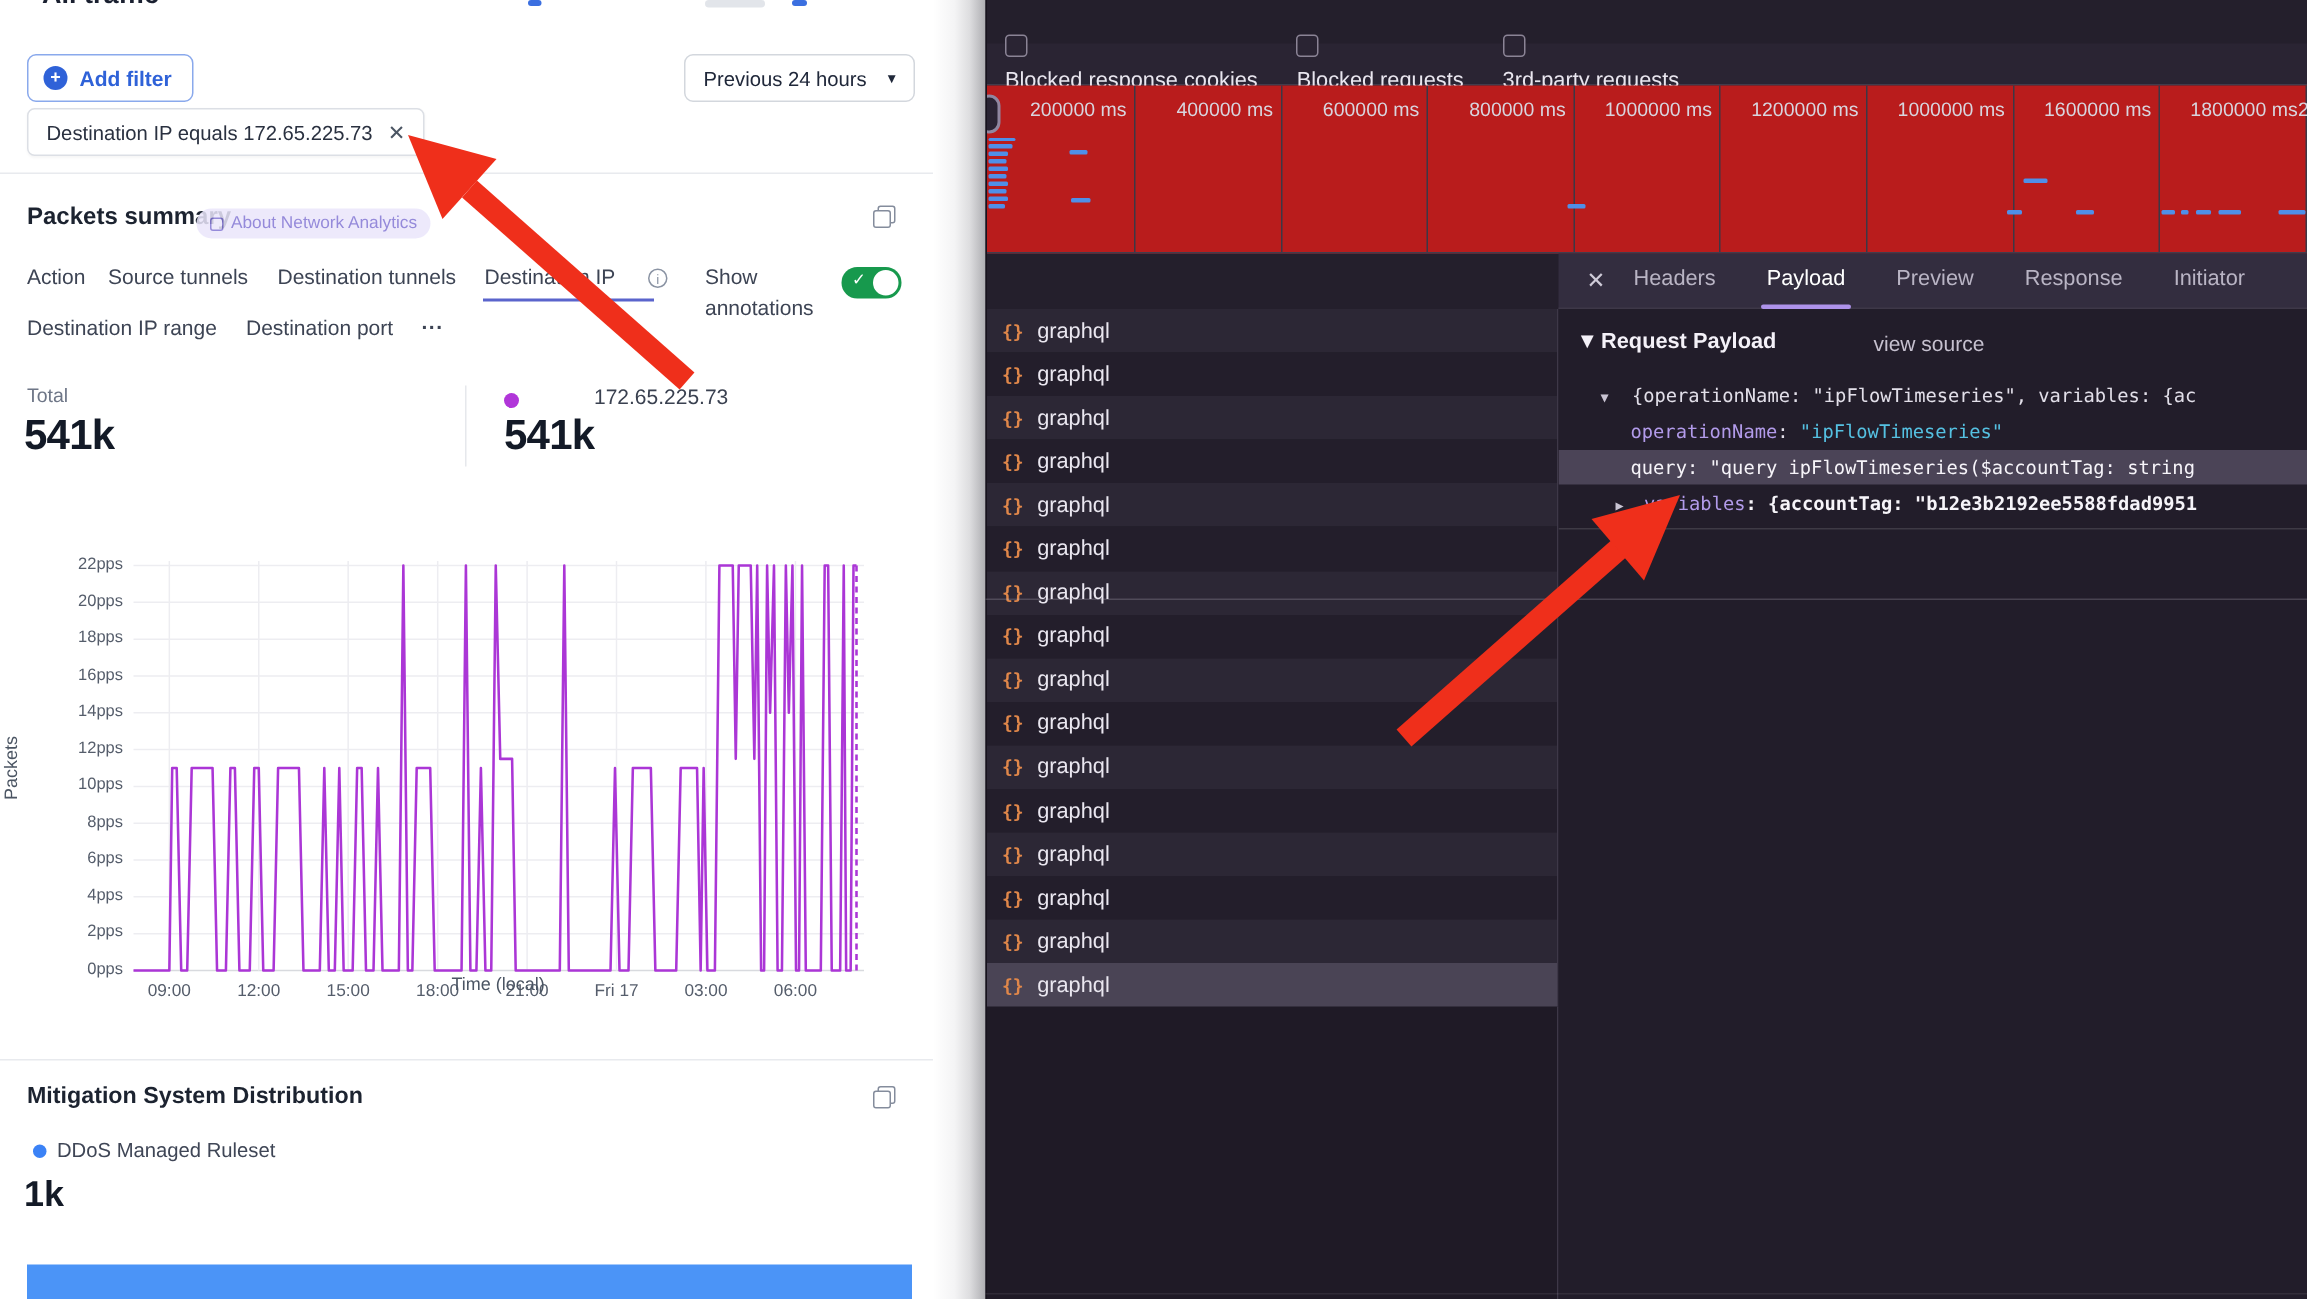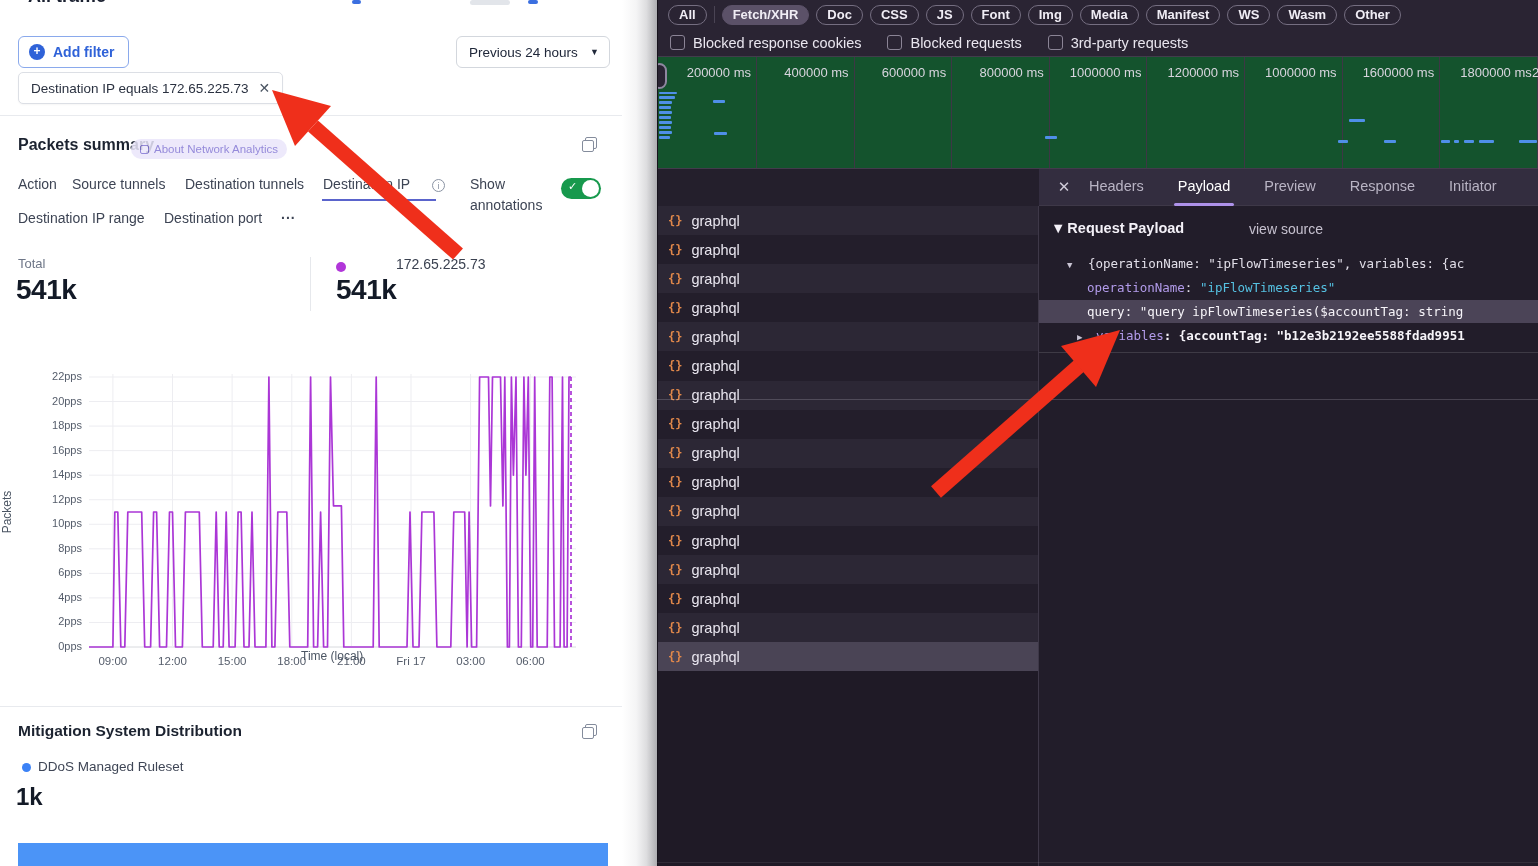--- a/index.html
+++ b/index.html
@@ -54,24 +54,24 @@
 
   
   .devtools{left:657px;top:0;width:881px;height:866px;background:#241f2c;border-left:1px solid #17131d;color:#e9e6ef;}
   .pills-row{left:0;top:0;width:100%;height:29px;background:#2a2433;display:flex;align-items:center;gap:7px;padding-left:10px;}
   .pill{font-size:13px;font-weight:700;color:#f0edf5;padding:1px 10px 2px;border-radius:11px;border:1.5px solid #756e81;
     background:transparent;cursor:pointer;white-space:nowrap;}
   .pill.sel{background:#5b5168;border-color:#5b5168;}
   .pill-sep{width:1px;height:17px;background:#4a4454;}
   .checks-row{left:0;top:29px;width:100%;height:28px;display:flex;align-items:center;gap:26px;padding-left:12px;background:#2a2433;
     border-bottom:1px solid #423c4c;}
-  .check-item{display:flex;gap:8px;cursor:pointer;}
+  .check-item{display:flex;gap:8px;cursor:pointer;flex-direction:column;}
   .checkbox{width:15px;height:15px;border:1.5px solid #8b8496;border-radius:3px;background:#2a2433;}
   .check-label{font-size:14.5px;color:#e9e6ef;}
-  .timeline{left:0;top:57px;width:100%;height:112px;background:#14532d;border-bottom:1px solid #423c4c;overflow:hidden;}
+  .timeline{left:0;top:57px;width:100%;height:112px;background:#b91c1c;border-bottom:1px solid #423c4c;overflow:hidden;}
   .tl-grid{position:absolute;top:0;width:1px;height:112px;background:#3d3745;}
   .tl-label{position:absolute;top:8px;width:90px;text-align:right;font-size:13px;color:#d8d5de;}
   .tl-mark{position:absolute;height:3px;background:#4f8fe8;border-radius:1px;}
   .tl-sliver{position:absolute;left:-6px;top:6px;width:15px;height:26px;border:2px solid #8f87a0;border-radius:8px;background:#2a2433;}
   .list-header{left:0;top:169px;width:381px;height:37px;background:#2b2535;border-bottom:1px solid #3e3848;
     border-right:1px solid #3e3848;line-height:36px;padding-left:11px;font-size:14.5px;color:#dbd7e2;}
   .req-rows{left:0;top:206px;width:381px;background:#1f1a26;border-right:1px solid #3e3848;}
   .req-row{display:flex;align-items:center;gap:9px;padding-left:10px;height:29.1px;cursor:pointer;}
   .req-icon{font-family:"DejaVu Sans Mono",monospace;font-size:12px;font-weight:700;color:#e0874a;}
   .req-name{font-size:14.5px;color:#eae7f0;}
@@ -218,35 +218,20 @@
     <div class="abs dot" style="left:22px;top:763px;width:9px;height:9px;background:#3b82f6;"></div>
     <div class="abs legend-label" style="left:38px;top:759px;">DDoS Managed Ruleset</div>
     <div class="abs mit-value" style="left:16px;top:783px;">1k</div>
     <div class="abs blue-bar" style="left:18px;top:843px;width:590px;height:23px;"></div>
   </div>
 
   <div class="abs gap-strip"></div>
 
   <div class="abs devtools">
 
-    <div class="abs pills-row" id="pills-row">
-        <span class="pill">All</span>
-        <span class="pill-sep"></span>
-        <span class="pill sel">Fetch/XHR</span>
-        <span class="pill">Doc</span>
-        <span class="pill">CSS</span>
-        <span class="pill">JS</span>
-        <span class="pill">Font</span>
-        <span class="pill">Img</span>
-        <span class="pill">Media</span>
-        <span class="pill">Manifest</span>
-        <span class="pill">WS</span>
-        <span class="pill">Wasm</span>
-        <span class="pill">Other</span>
-      </div>
 
     <div class="abs checks-row" id="checks-row">
         <span class="check-item">
           <span class="checkbox"></span>
           <span class="check-label">Blocked response cookies</span>
         </span>
         <span class="check-item">
           <span class="checkbox"></span>
           <span class="check-label">Blocked requests</span>
         </span>

